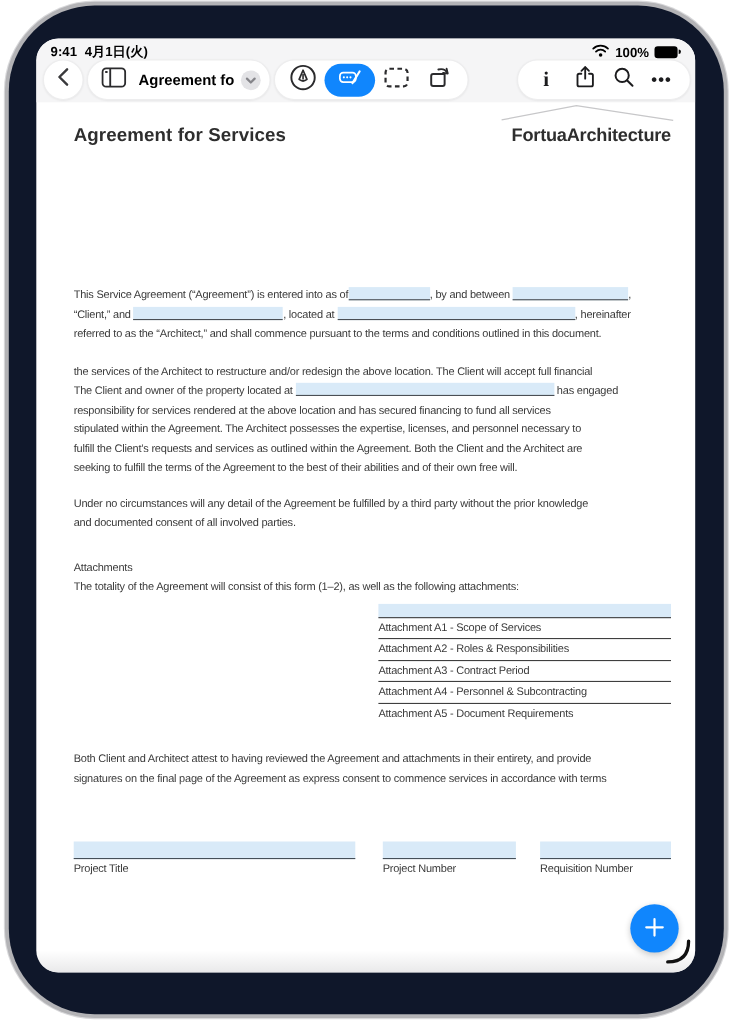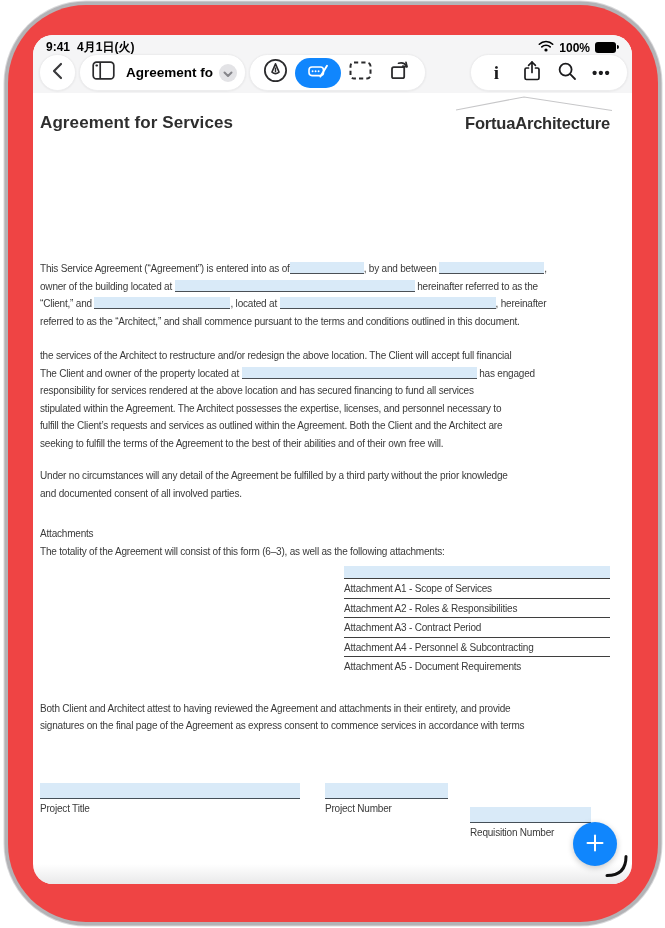--- a/index.html
+++ b/index.html
@@ -1,21 +1,21 @@
 <!DOCTYPE html>
 <html><head>
 <meta charset="utf-8">
 <style>
   * { margin:0; padding:0; box-sizing:border-box; }
   html,body { width:665px; height:928px; background:#fff; font-family:"Liberation Sans", sans-serif; }
   body { position:relative; overflow:hidden; }
 
   
   .device { position:absolute; left:8px; top:5px; width:650px; height:917px;
-            background:#ef4444; border-radius:78px;
+            background:#0f172a; border-radius:78px;
             box-shadow:0 0 0 3.5px #b3b3b6, 0 0 0 4.5px #d9d9db; }
   .screen { position:absolute; left:25px; top:30px; width:599px; height:849px;
             background:#fff; border-radius:20px; overflow:hidden; }
   .screen::after { content:''; position:absolute; left:0; right:0; bottom:0; height:20px;
             background:linear-gradient(rgba(255,255,255,0), #e9e9ea); pointer-events:none; }
 
   
   .statusbar { position:absolute; top:0; left:0; right:0; height:20px; padding:5px 13px 0 13px;
                display:flex; justify-content:space-between; align-items:center;
                font-size:12px; font-weight:700; color:#000; z-index:5; }
@@ -42,21 +42,21 @@
   .chev-badge { width:18px; height:18px; border-radius:50%; background:#e3e3e6;
                 display:flex; align-items:center; justify-content:center; cursor:pointer; }
   .tool-btn { width:38px; height:32px; display:flex; align-items:center; justify-content:center;
               border-radius:16px; cursor:pointer; }
   .tool-btn.active { background:#1086fd; width:46px; height:30px; }
   .act-btn { width:34px; height:34px; display:flex; align-items:center; justify-content:center; cursor:pointer; }
   .dots { font-size:15px; letter-spacing:1px; color:#1c1c1e; font-weight:700; }
   .info-i { font-size:19px; font-weight:600; color:#1c1c1e; font-family:"Liberation Serif", serif; }
 
   
-  .doc { position:absolute; top:57px; left:0; right:0; bottom:0; padding:10px 22px 0 7px;
+  .doc { position:absolute; top:57px; left:0; right:0; bottom:0; padding:10px 22px 0 34px;
          color:#3a3a3a; z-index:2; }
   .doc-header { display:flex; justify-content:space-between; align-items:flex-end; height:31px; }
   .doc-h1 { font-size:17px; font-weight:700; color:#2e2e2e; letter-spacing:0.1px; }
   .logo { position:relative; text-align:right; }
   .logo-roof { position:absolute; right:-4px; bottom:16px; }
   .logo-text { font-size:16.5px; font-weight:700; color:#2e2e2e; letter-spacing:-0.2px; }
 
   .para { font-size:10px; letter-spacing:-0.2px; }
   .line { white-space:pre; height:17.5px; line-height:17.5px; }
   .blank { display:inline-block; height:12px; background:#d9eaf8; border-bottom:1px solid #4a4f55;
@@ -71,21 +71,21 @@
   .att-blank { height:13px; background:#d9eaf8; border-bottom:1px solid #3f3f3f; cursor:text; }
   .att-row { font-size:10px; letter-spacing:-0.2px; height:19.5px; line-height:19.5px;
              border-bottom:1px solid #3f3f3f; white-space:nowrap; }
   .att-row:last-child { border-bottom:none; }
   .p4 { margin-top:23px; }
 
   .fields-row { margin-top:48px; display:flex; }
   .field { }
   .f0 { width:260px; }
   .f1 { width:123px; margin-left:25px; }
-  .f2 { width:121px; margin-left:22px;margin-top:24px; }
+  .f2 { width:121px; margin-left:22px; }
   .field-box { height:16px; background:#d9eaf8; border-bottom:1.5px solid #454f58; cursor:text; }
   .field-label { margin-top:4px; font-size:10px; letter-spacing:-0.2px; white-space:nowrap; }
 
   
   .fab { position:absolute; left:540px; top:787px; width:44px; height:44px; border-radius:50%;
          background:#1086fd; border:none; display:flex; align-items:center; justify-content:center;
          box-shadow:0 2px 6px rgba(0,0,0,.22); cursor:pointer; z-index:8; }
   .corner-curl { position:absolute; right:1px; bottom:1px; z-index:7; }
 </style>
 </head>
@@ -223,40 +223,39 @@
             <svg width="160" height="18" viewBox="0 0 160 18">
                 <path d="M2 15 L70 2 L158 15.5" fill="none" stroke="#c7c7c9" stroke-width="1.1"></path>
               </svg>
           </span>
           <span class="logo-text">FortuaArchitecture</span>
         </div>
       </div>
 
       <div class="para p1">
           <div class="line"><span>This Service Agreement (“Agreement”) is entered into as of</span><span class="blank" style="width: 74px;"></span><span>, by and between </span><span class="blank" style="width: 105px;"></span><span>,</span></div>
-          <div class="line"><span>owner of the building located at </span><span class="blank" style="width: 240px;"></span><span> hereinafter referred to as the</span></div>
           <div class="line"><span>“Client,” and </span><span class="blank" style="width: 136px;"></span><span>, located at </span><span class="blank" style="width: 216px;"></span><span>, hereinafter</span></div>
           <div class="line"><span>referred to as the “Architect,” and shall commence pursuant to the terms and conditions outlined in this document.</span></div>
         </div>
       <div class="para p2">
           <div class="line"><span>the services of the Architect to restructure and/or redesign the above location. The Client will accept full financial</span></div>
           <div class="line"><span>The Client and owner of the property located at </span><span class="blank" style="width: 235px;"></span><span> has engaged</span></div>
           <div class="line"><span>responsibility for services rendered at the above location and has secured financing to fund all services</span></div>
           <div class="line"><span>stipulated within the Agreement. The Architect possesses the expertise, licenses, and personnel necessary to</span></div>
           <div class="line"><span>fulfill the Client’s requests and services as outlined within the Agreement. Both the Client and the Architect are</span></div>
           <div class="line"><span>seeking to fulfill the terms of the Agreement to the best of their abilities and of their own free will.</span></div>
         </div>
       <div class="para p3">
           <div class="line"><span>Under no circumstances will any detail of the Agreement be fulfilled by a third party without the prior knowledge</span></div>
           <div class="line"><span>and documented consent of all involved parties.</span></div>
         </div>
 
       <div class="attach-block">
         <div class="line attach-heading">Attachments</div>
-        <div class="line">The totality of the Agreement will consist of this form (6–3), as well as the following attachments:</div>
+        <div class="line">The totality of the Agreement will consist of this form (1–2), as well as the following attachments:</div>
         <div class="attach-table">
           <div class="att-blank"></div>
         <div class="att-row">Attachment A1 - Scope of Services</div>
             <div class="att-row">Attachment A2 - Roles &amp; Responsibilities</div>
             <div class="att-row">Attachment A3 - Contract Period</div>
             <div class="att-row">Attachment A4 - Personnel &amp; Subcontracting</div>
             <div class="att-row">Attachment A5 - Document Requirements</div>
           </div>
       </div>
 

